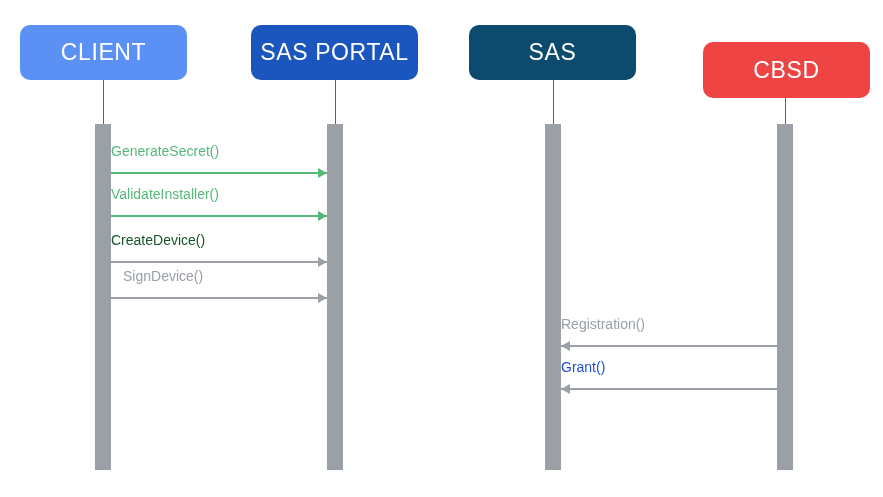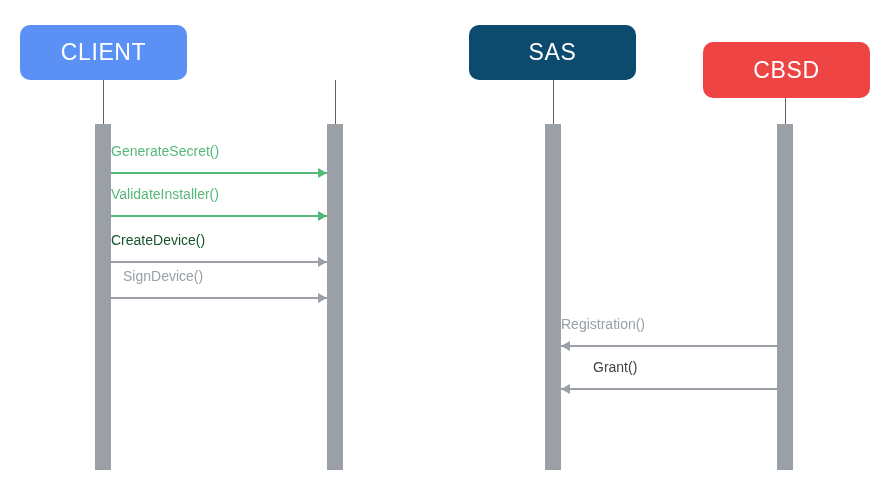--- a/index.html
+++ b/index.html
@@ -83,20 +83,23 @@
     <div class="lifeline" style="left: 335px; top: 80px; height: 390px; background: rgb(95, 99, 104);"></div>
     <div class="lifeline" style="left: 553px; top: 80px; height: 390px; background: rgb(95, 99, 104);"></div>
     <div class="lifeline" style="left: 785px; top: 80px; height: 390px; background: rgb(95, 99, 104);"></div>
     <div class="activation" style="left: 95px; top: 124px; height: 346px; background: rgb(154, 160, 166);"></div>
     <div class="activation" style="left: 327px; top: 124px; height: 346px; background: rgb(154, 160, 166);"></div>
     <div class="activation" style="left: 545px; top: 124px; height: 346px; background: rgb(154, 160, 166);"></div>
     <div class="activation" style="left: 777px; top: 124px; height: 346px; background: rgb(154, 160, 166);"></div>
     <div class="actor-box" style="left: 20px; top: 25px; width: 167px; height: 55px; background: rgb(91, 145, 245);">
       <span>CLIENT</span>
     </div>
+    <div class="actor-box" style="left: 251px; top: 25px; width: 167px; height: 55px; background: rgb(26, 86, 189);">
+      <span>SAS PORTAL</span>
+    </div>
     <div class="actor-box" style="left: 469px; top: 25px; width: 167px; height: 55px; background: #0c4a6e;">
       <span>SAS</span>
     </div>
     <div class="actor-box" style="left: 703px; top: 42px; width: 167px; height: 56px; background: #ef4444;">
       <span>CBSD</span>
     </div>
     <div class="msg" style="left: 111px; top: 172px; width: 216px;">
       <div class="msg-line" style="width: 100%; background: rgb(85, 184, 122);"></div>
       <div class="arrowhead arrow-right" style="right: 0px; border-left-color: rgb(85, 184, 122);"></div>
       <div class="msg-label" style="color: rgb(85, 184, 122);">GenerateSecret()</div>
@@ -117,15 +120,15 @@
       <div class="msg-label" style="color: rgb(154, 160, 166); margin-left: 12px;">SignDevice()</div>
     </div>
     <div class="msg" style="left: 561px; top: 345px; width: 216px;">
       <div class="msg-line" style="width: 100%; background: rgb(154, 160, 166);"></div>
       <div class="arrowhead arrow-left" style="left: 0px; border-right-color: rgb(154, 160, 166);"></div>
       <div class="msg-label" style="color: rgb(154, 160, 166);">Registration()</div>
     </div>
     <div class="msg" style="left: 561px; top: 388px; width: 216px;">
       <div class="msg-line" style="width: 100%; background: rgb(154, 160, 166);"></div>
       <div class="arrowhead arrow-left" style="left: 0px; border-right-color: rgb(154, 160, 166);"></div>
-      <div class="msg-label" style="color: #404040; padding-left: 32px;">Grant()</div>
+      <div class="msg-label" style="color: #1d4ed8;">Grant()</div>
     </div>
   </div>
 
 </body></html>

